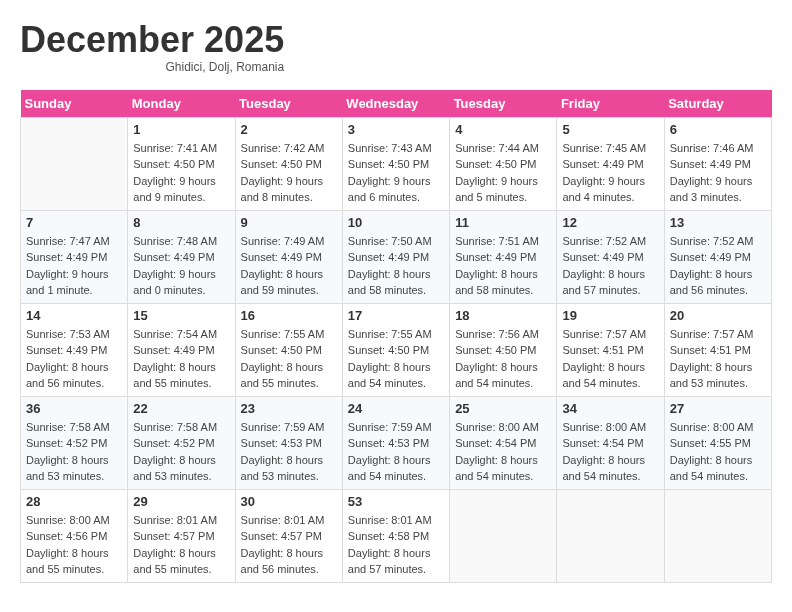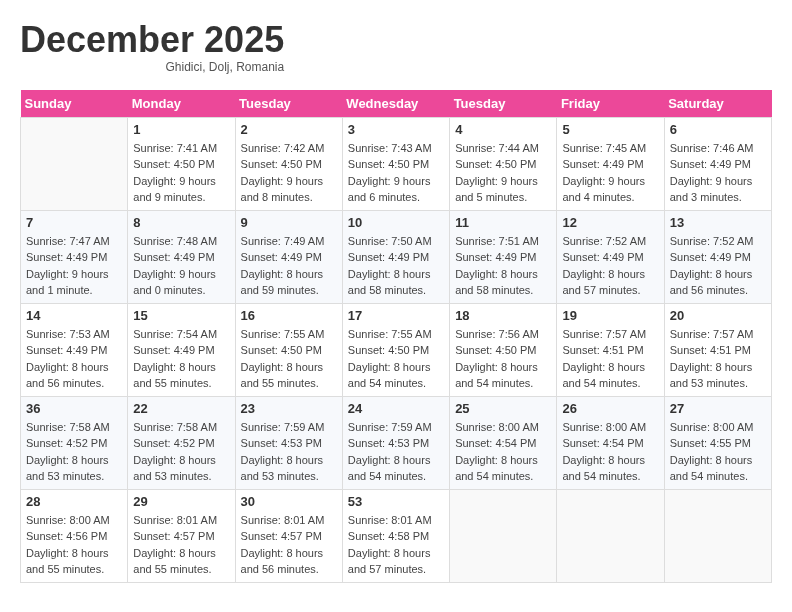--- a/index.html
+++ b/index.html
@@ -213,21 +213,21 @@
         </td>
         <td>
           <span class="day-number">24</span>
           <div class="day-info">Sunrise: 7:59 AM<br>Sunset: 4:53 PM<br>Daylight: 8 hours<br>and 54 minutes.</div>
         </td>
         <td>
           <span class="day-number">25</span>
           <div class="day-info">Sunrise: 8:00 AM<br>Sunset: 4:54 PM<br>Daylight: 8 hours<br>and 54 minutes.</div>
         </td>
         <td>
-          <span class="day-number">26</span>
+          <span class="day-number">34</span>
           <div class="day-info">Sunrise: 8:00 AM<br>Sunset: 4:54 PM<br>Daylight: 8 hours<br>and 54 minutes.</div>
         </td>
         <td>
           <span class="day-number">27</span>
           <div class="day-info">Sunrise: 8:00 AM<br>Sunset: 4:55 PM<br>Daylight: 8 hours<br>and 54 minutes.</div>
         </td>
       </tr>
       <tr>
         <td>
           <span class="day-number">28</span>

